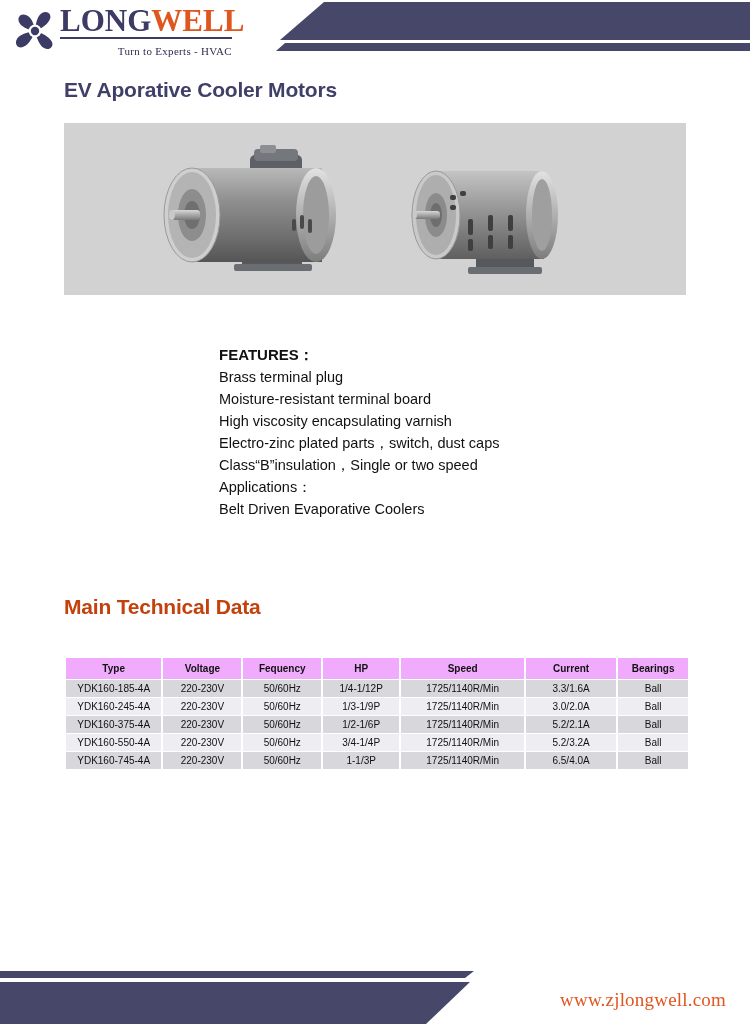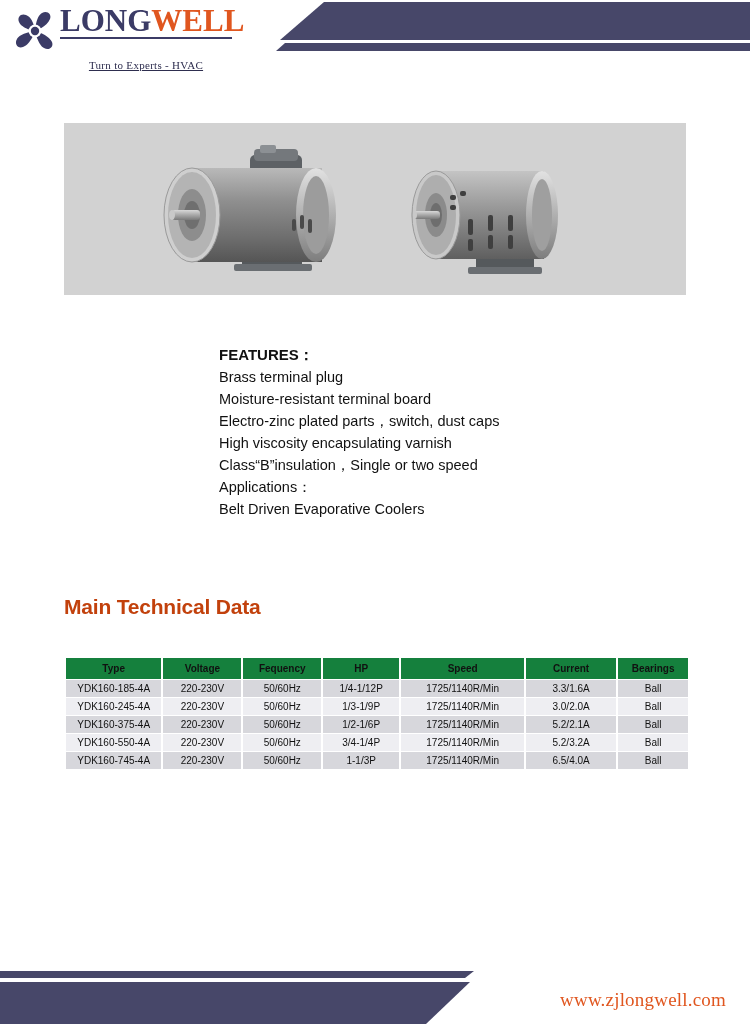--- a/index.html
+++ b/index.html
@@ -13,21 +13,21 @@
 
   
   .header { position:absolute; left:0; top:0; width:750px; height:60px; }
   .logo-block { position:absolute; left:14px; top:6px; width:250px; height:48px; }
   .logo-fan { position:absolute; left:0px; top:4px; width:42px; height:42px; }
   .logo-text { position:absolute; left:46px; top:0px; width:200px; }
   .logo-word { font-family:"Liberation Serif", serif; font-size:31px; font-weight:700; letter-spacing:0px; line-height:30px; white-space:nowrap; }
   .logo-long { color:#3b3b66; }
   .logo-well { color:#e0561f; }
   .logo-rule { width:172px; height:2px; background:#3b3b66; margin-top:1px; }
-  .logo-tag { font-family:"Liberation Serif", serif; font-size:11px; color:#2e2e4f; letter-spacing:0.3px; margin-top:20px; white-space:nowrap; text-align:center; width:172px;text-decoration:underline; }
+  .logo-tag { font-family:"Liberation Serif", serif; font-size:11px; color:#2e2e4f; letter-spacing:0.3px; margin-top:6px; white-space:nowrap; text-align:right; width:172px; }
 
   .hdr-band-main {
     position:absolute; left:280px; top:2px; width:470px; height:38px;
     background:#474769;
     clip-path: polygon(44px 0, 470px 0, 470px 38px, 0px 38px);
   }
   .hdr-band-sub {
     position:absolute; left:276px; top:43px; width:474px; height:8px;
     background:#474769;
     clip-path: polygon(9px 0, 474px 0, 474px 8px, 0px 8px);
@@ -52,21 +52,21 @@
   }
 
   
   .features { position:absolute; left:219px; top:344px; width:480px; }
   .features-heading { font-size:15px; font-weight:700; color:#111; letter-spacing:0px; line-height:22px; }
   .feature-line { font-size:14.5px; color:#111; line-height:22px; white-space:nowrap; }
 
   
   .tbl { position:absolute; left:64px; top:657px; width:626px; border-collapse:separate; border-spacing:2px 1px; }
   .tbl th {
-    background:#15803d; color:#111;
+    background:#f0abfc; color:#111;
     font-size:10px; font-weight:700; text-align:center;
     padding:5px 2px; white-space:nowrap;
   }
   .tbl td {
     font-size:10px; color:#111; text-align:center;
     padding:3px 8px; white-space:nowrap;
   }
   .tbl tr.odd td { background:#d7d7dc; }
   .tbl tr.even td { background:#eeeef2; }
   .c-type { width:96px; } .c-volt { width:80px; } .c-freq { width:80px; }
@@ -116,20 +116,21 @@
         </div>
         <div class="logo-rule"></div>
         <div class="logo-tag">Turn to Experts - HVAC</div>
       </div>
     </div>
 
     <div class="hdr-band-main"></div>
     <div class="hdr-band-sub"></div>
   </div>
 
+  <div class="page-title">EV Aporative Cooler Motors</div>
 
   <div class="photo-panel">
     <svg width="622" height="172" viewBox="0 0 622 172">
       <defs>
         <linearGradient id="bodyA" x1="0" y1="0" x2="0" y2="1">
           <stop offset="0" stop-color="#b9b9b9"></stop>
           <stop offset="0.35" stop-color="#8f8f8f"></stop>
           <stop offset="0.75" stop-color="#6d6d6d"></stop>
           <stop offset="1" stop-color="#555555"></stop>
         </linearGradient>
@@ -198,22 +199,22 @@
         </g>
         <ellipse cx="372" cy="92" rx="24" ry="44" fill="none" stroke="#9a9a9a" stroke-width="1"></ellipse>
       </g>
     </svg>
   </div>
 
   <div class="features">
     <div class="features-heading">FEATURES：</div>
     <div class="feature-line">Brass terminal plug</div>
     <div class="feature-line">Moisture-resistant terminal board</div>
+    <div class="feature-line">High viscosity encapsulating varnish</div>
     <div class="feature-line">Electro-zinc plated parts，switch, dust caps</div>
-    <div class="feature-line">High viscosity encapsulating varnish</div>
     <div class="feature-line">Class“B”insulation，Single or two speed</div>
     <div class="feature-line">Applications：</div>
     <div class="feature-line">Belt Driven Evaporative Coolers</div>
   </div>
 
   <div class="section-title">Main Technical Data</div>
 
   <table class="tbl">
     <thead>
       <tr>

